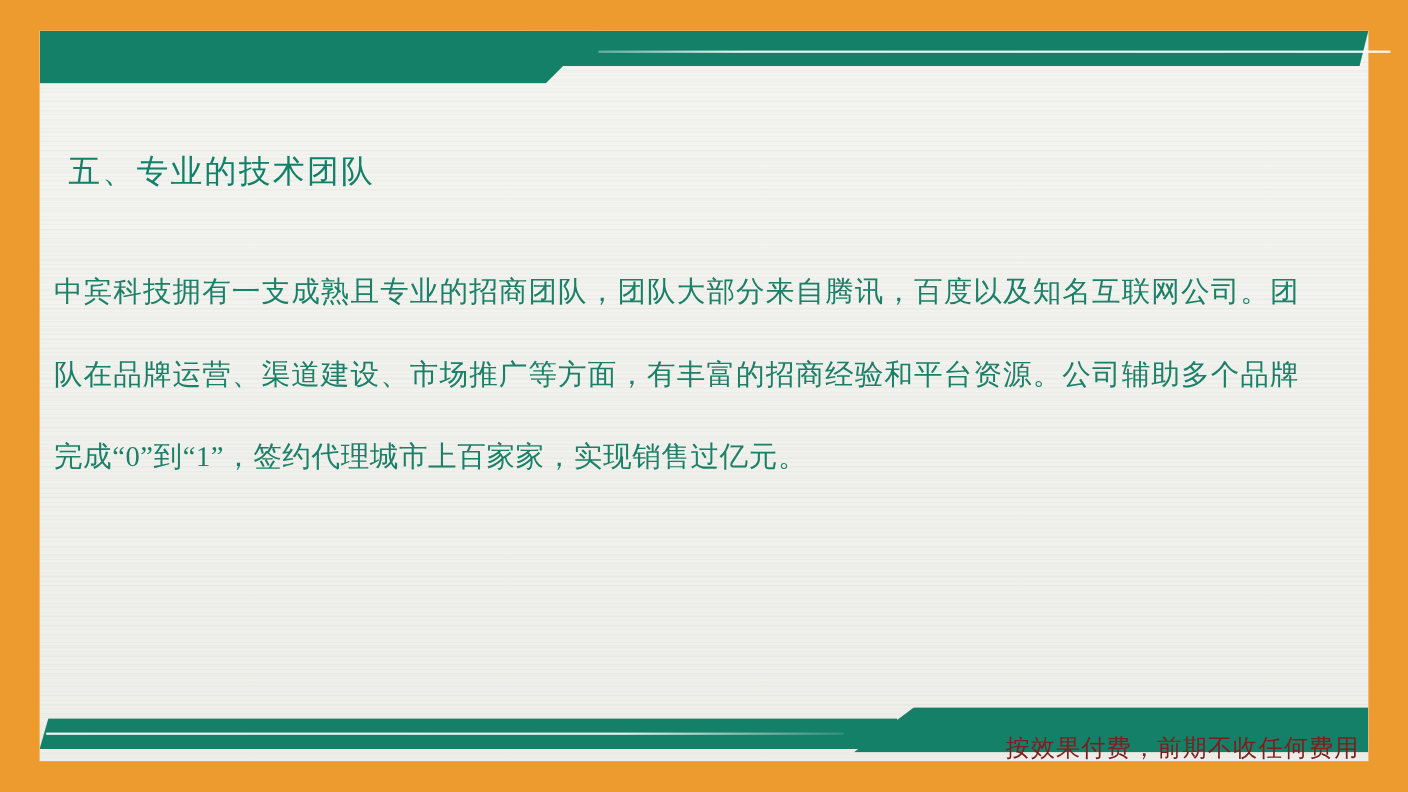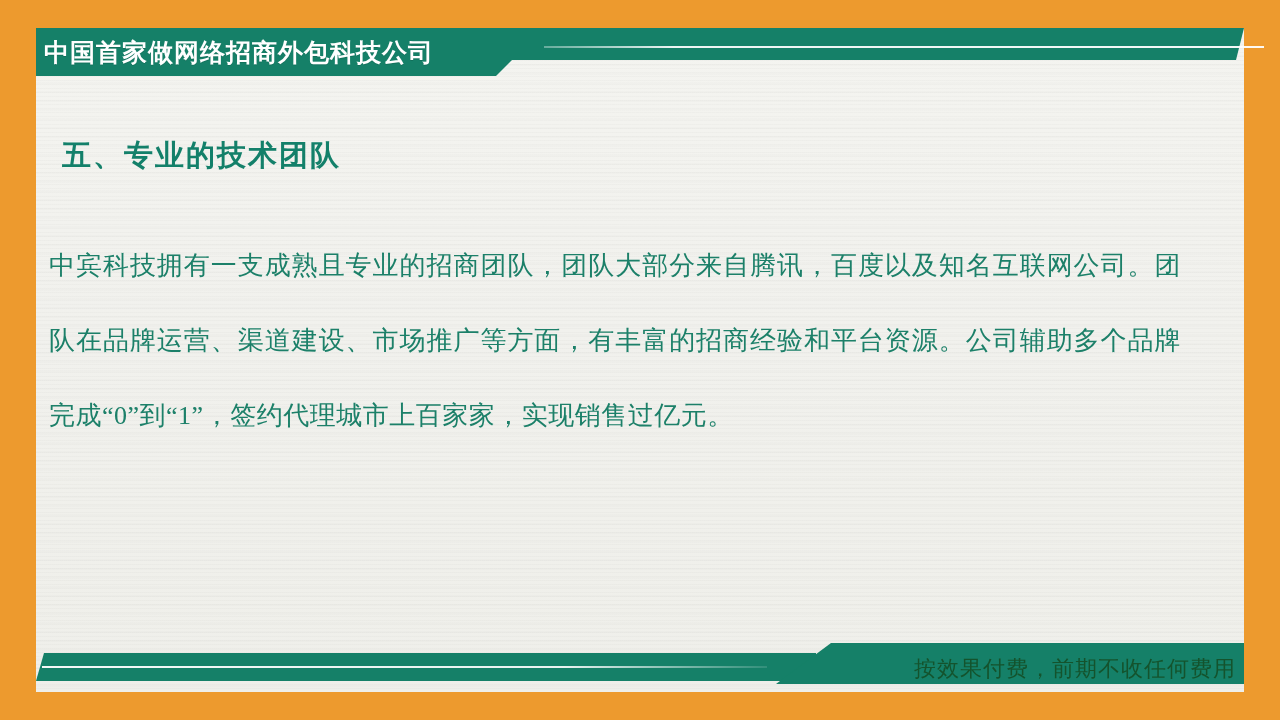--- a/index.html
+++ b/index.html
@@ -97,21 +97,21 @@
     text-shadow: 0 1px 0 rgba(0,0,0,0.12);
   }
 
   
   .section-heading {
     position: absolute;
     left: 62px;
     top: 136px;
     color: #13806A;
     font-size: 29px;
-    font-weight: bold;
+    font-weight: normal;
     letter-spacing: 2px;
     white-space: nowrap;
   }
 
   
   .body-copy {
     position: absolute;
     left: 49px;
     top: 228px;
     width: 1132px;
@@ -159,42 +159,41 @@
     left: 700px;
     top: 15px;
     width: 508px;
     height: 41px;
     background: #158068;
     clip-path: polygon(95px 0, 508px 0, 508px 41px, 40px 41px);
   }
   .footer-text {
     position: absolute;
     right: 8px;
-    top: 20px;
+    top: 31px;
     height: 41px;
     display: flex;
     align-items: center;
-    color: #14532d;
+    color: #7f1d1d;
     font-size: 22px;
     letter-spacing: 1px;
     white-space: nowrap;
   }
 </style>
 </head>
 <body>
 
 <div id="slide">
 
   <div class="paper"></div>
 
   <div class="header">
     <div class="header-left-block"></div>
     <div class="header-right-bar"></div>
     <div class="header-hairline"></div>
-    <div class="header-title">中国首家做网络招商外包科技公司</div>
   </div>
 
   <div class="section-heading">五、专业的技术团队</div>
 
   <div class="body-copy">
     <p>中宾科技拥有一支成熟且专业的招商团队，团队大部分来自腾讯，百度以及知名互联网公司。团队在品牌运营、渠道建设、市场推广等方面，有丰富的招商经验和平台资源。公司辅助多个品牌完成“0”到“1”，签约代理城市上百家家，实现销售过亿元。</p>
   </div>
 
   <div class="footer">
     <div class="footer-left-bar"></div>

